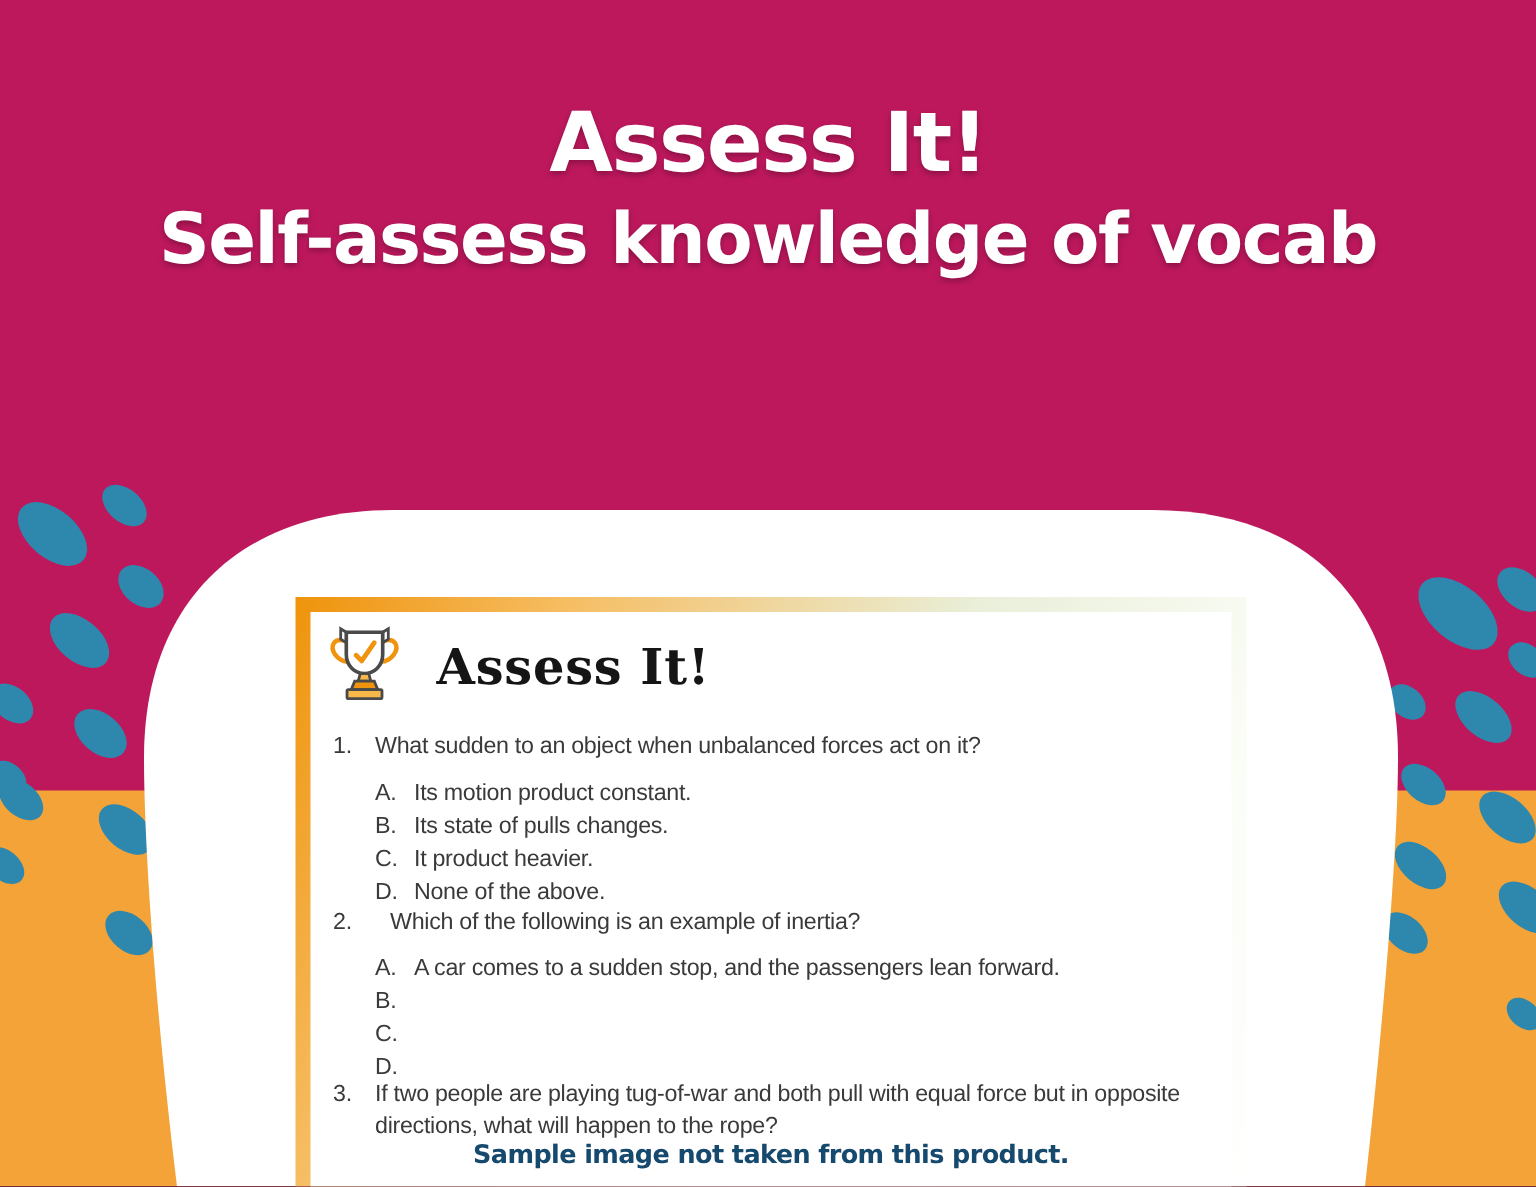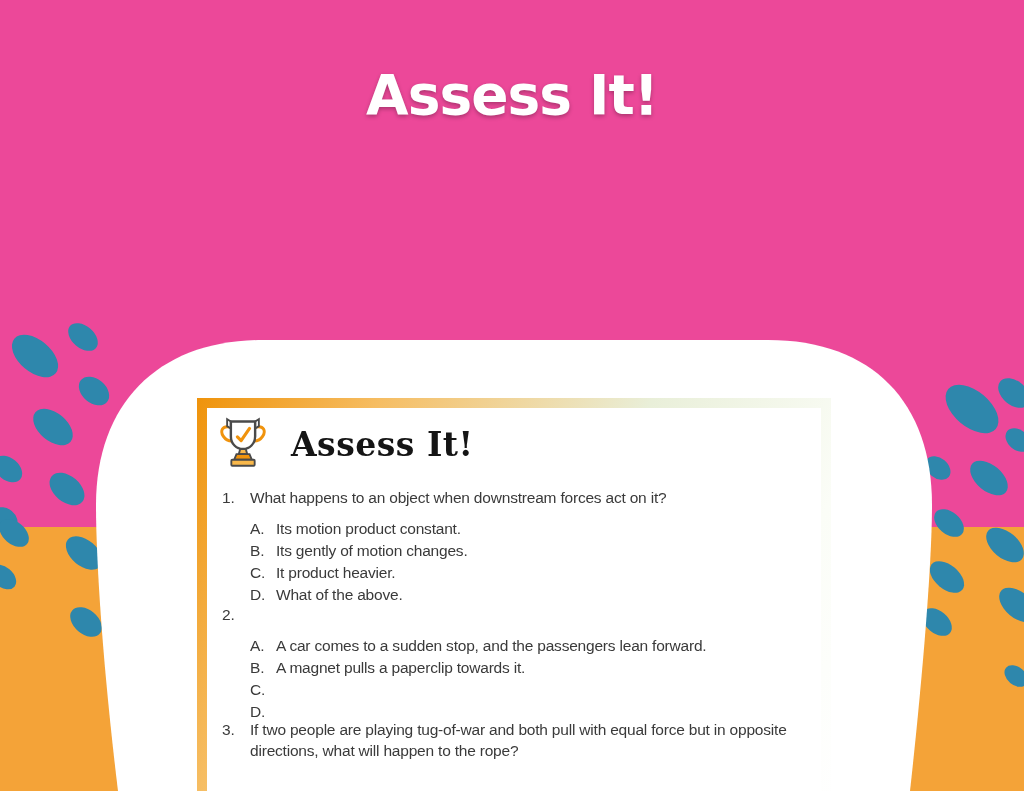--- a/index.html
+++ b/index.html
@@ -1,18 +1,18 @@
 <!DOCTYPE html>
 <html><head>
 <meta charset="utf-8">
 <style>
   html,body{margin:0;padding:0;background:#222;}
   .stage{
     position:relative;width:1024px;height:791px;overflow:hidden;
-    background:#ec4899;font-family:"DejaVu Sans",sans-serif;
+    background:#be185d;font-family:"DejaVu Sans",sans-serif;
   }
   .orange-band{position:absolute;left:0;top:527px;width:1024px;height:264px;background:#f4a338;}
   .dot{position:absolute;background:#2e87ac;border-radius:50%;transform:rotate(40deg);}
   .hero{position:absolute;top:62px;left:0;width:1024px;text-align:center;color:#ffffff;
         font-weight:bold;text-shadow:0 2px 4px rgba(0,0,0,0.28);}
   .hero-title{font-size:55px;line-height:66px;letter-spacing:-1px;}
   .hero-sub{font-size:47px;line-height:63px;letter-spacing:-1px;}
   .card-svg{position:absolute;left:0;top:0;}
   .page{
     position:absolute;left:197px;top:398px;width:634px;height:420px;box-sizing:border-box;padding:10px;
@@ -62,20 +62,21 @@
     <div class="dot" style="left:932px;top:512px;width:34px;height:22px;"></div>
     <div class="dot" style="left:983px;top:532px;width:44px;height:26px;"></div>
     <div class="dot" style="left:927px;top:565px;width:40px;height:24px;"></div>
     <div class="dot" style="left:996px;top:592px;width:44px;height:26px;"></div>
     <div class="dot" style="left:920px;top:611px;width:34px;height:22px;"></div>
     <div class="dot" style="left:1003px;top:667px;width:26px;height:18px;"></div>
   </div>
 
   <div class="hero">
     <div class="hero-title">Assess It!</div>
+    <div class="hero-sub">Self-assess knowledge of vocab</div>
   </div>
 
   <svg class="card-svg" width="1024" height="791" viewBox="0 0 1024 791" aria-hidden="true">
     <path d="M 118 791 C 103 668 96 562 96 505 C 96 402 160 340 262 340 L 768 340 C 872 340 932 402 932 505 C 932 568 921 692 910 791 Z" fill="#ffffff"></path>
   </svg>
 
   <div class="page">
     <div class="page-inner">
 
       <div class="ws-header">
@@ -91,68 +92,69 @@
             <path d="M23 43 L37 43 L39.5 49 L20.5 49 Z" fill="#f0930d" stroke="#4a4a4a" stroke-width="2"></path>
             <rect x="17.5" y="49" width="25" height="6.5" rx="1" fill="#f9b84a" stroke="#4a4a4a" stroke-width="2"></rect>
           </svg>
         </span>
         <span class="ws-title">Assess It!</span>
       </div>
 
       <div class="question" id="q1">
         <div class="q-row">
           <span class="q-num">1.</span>
-          <span class="q-text">What happens to an object when downstream forces act on it?</span>
+          <span class="q-text">What sudden to an object when unbalanced forces act on it?</span>
         </div>
         <div class="opts">
           <div class="opt">
             <span class="opt-label">A.</span>
             <span>Its motion product constant.</span>
           </div>
           <div class="opt">
             <span class="opt-label">B.</span>
-            <span>Its gently of motion changes.</span>
+            <span>Its state of pulls changes.</span>
           </div>
           <div class="opt">
             <span class="opt-label">C.</span>
             <span>It product heavier.</span>
           </div>
           <div class="opt">
             <span class="opt-label">D.</span>
-            <span>What of the above.</span>
+            <span>None of the above.</span>
           </div>
         </div>
       </div>
 
       <div class="question" id="q2">
         <div class="q-row">
           <span class="q-num">2.</span>
+          <span class="q-text extra-indent">Which of the following is an example of inertia?</span>
         </div>
         <div class="opts">
           <div class="opt">
             <span class="opt-label">A.</span>
             <span>A car comes to a sudden stop, and the passengers lean forward.</span>
           </div>
           <div class="opt">
             <span class="opt-label">B.</span>
-            <span>A magnet pulls a paperclip towards it.</span>
           </div>
           <div class="opt">
             <span class="opt-label">C.</span>
           </div>
           <div class="opt">
             <span class="opt-label">D.</span>
           </div>
         </div>
       </div>
 
       <div class="question" id="q3">
         <div class="q-row">
           <span class="q-num">3.</span>
           <span class="q-text">If two people are playing tug-of-war and both pull with equal force but in opposite directions, what will happen to the rope?</span>
         </div>
       </div>
 
+      <div class="caption">Sample image not taken from this product.</div>
 
     </div>
   </div>
 
 </div>
 
 </body></html>

